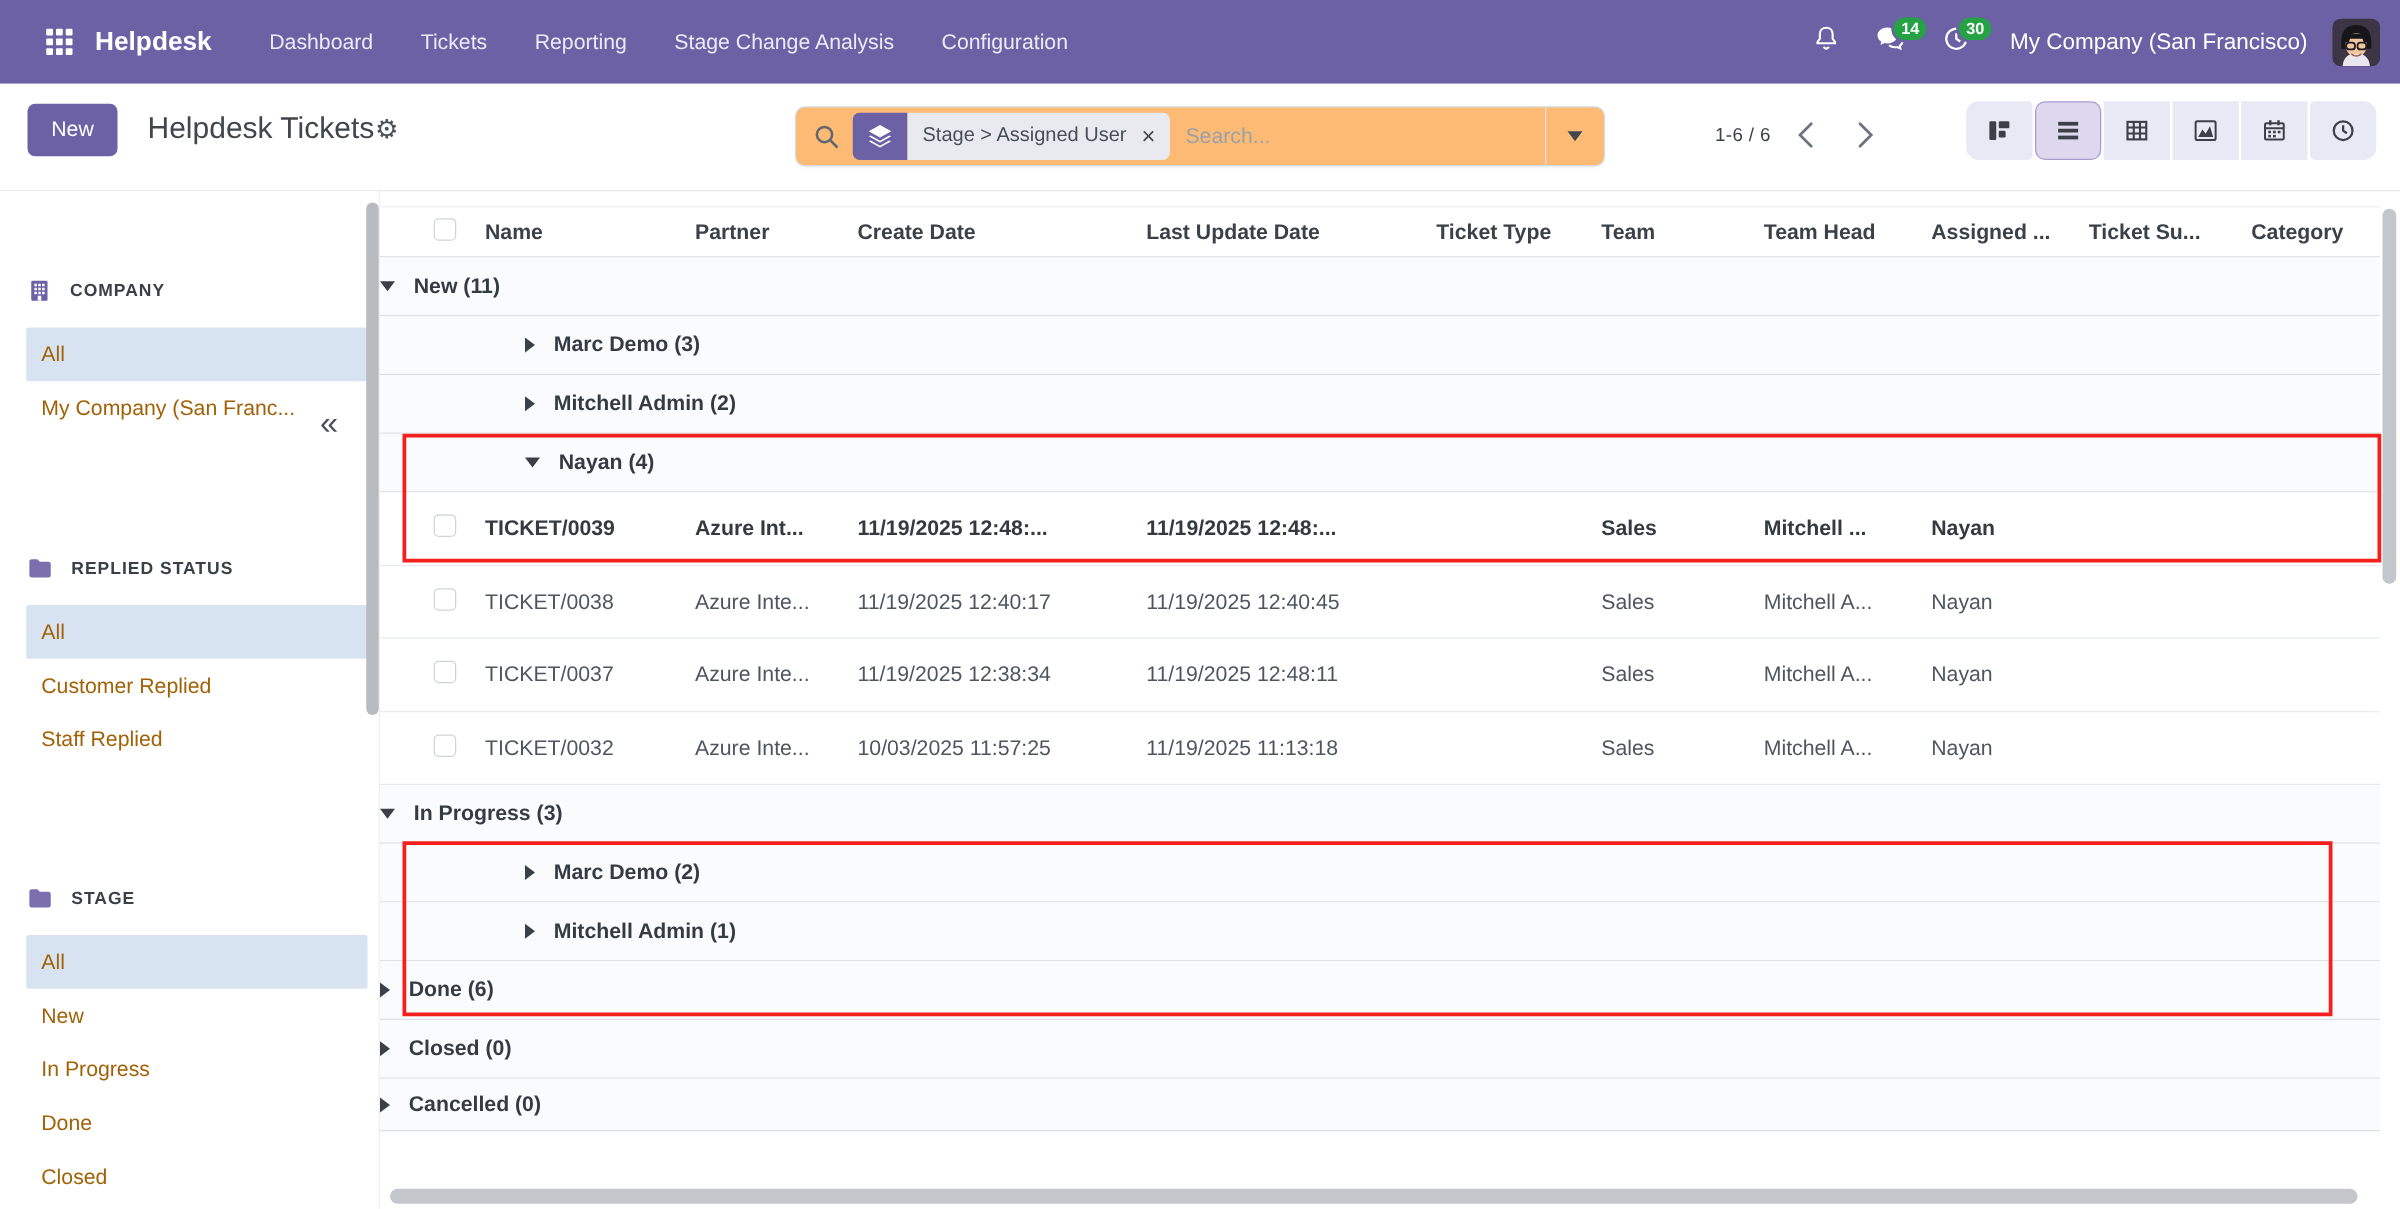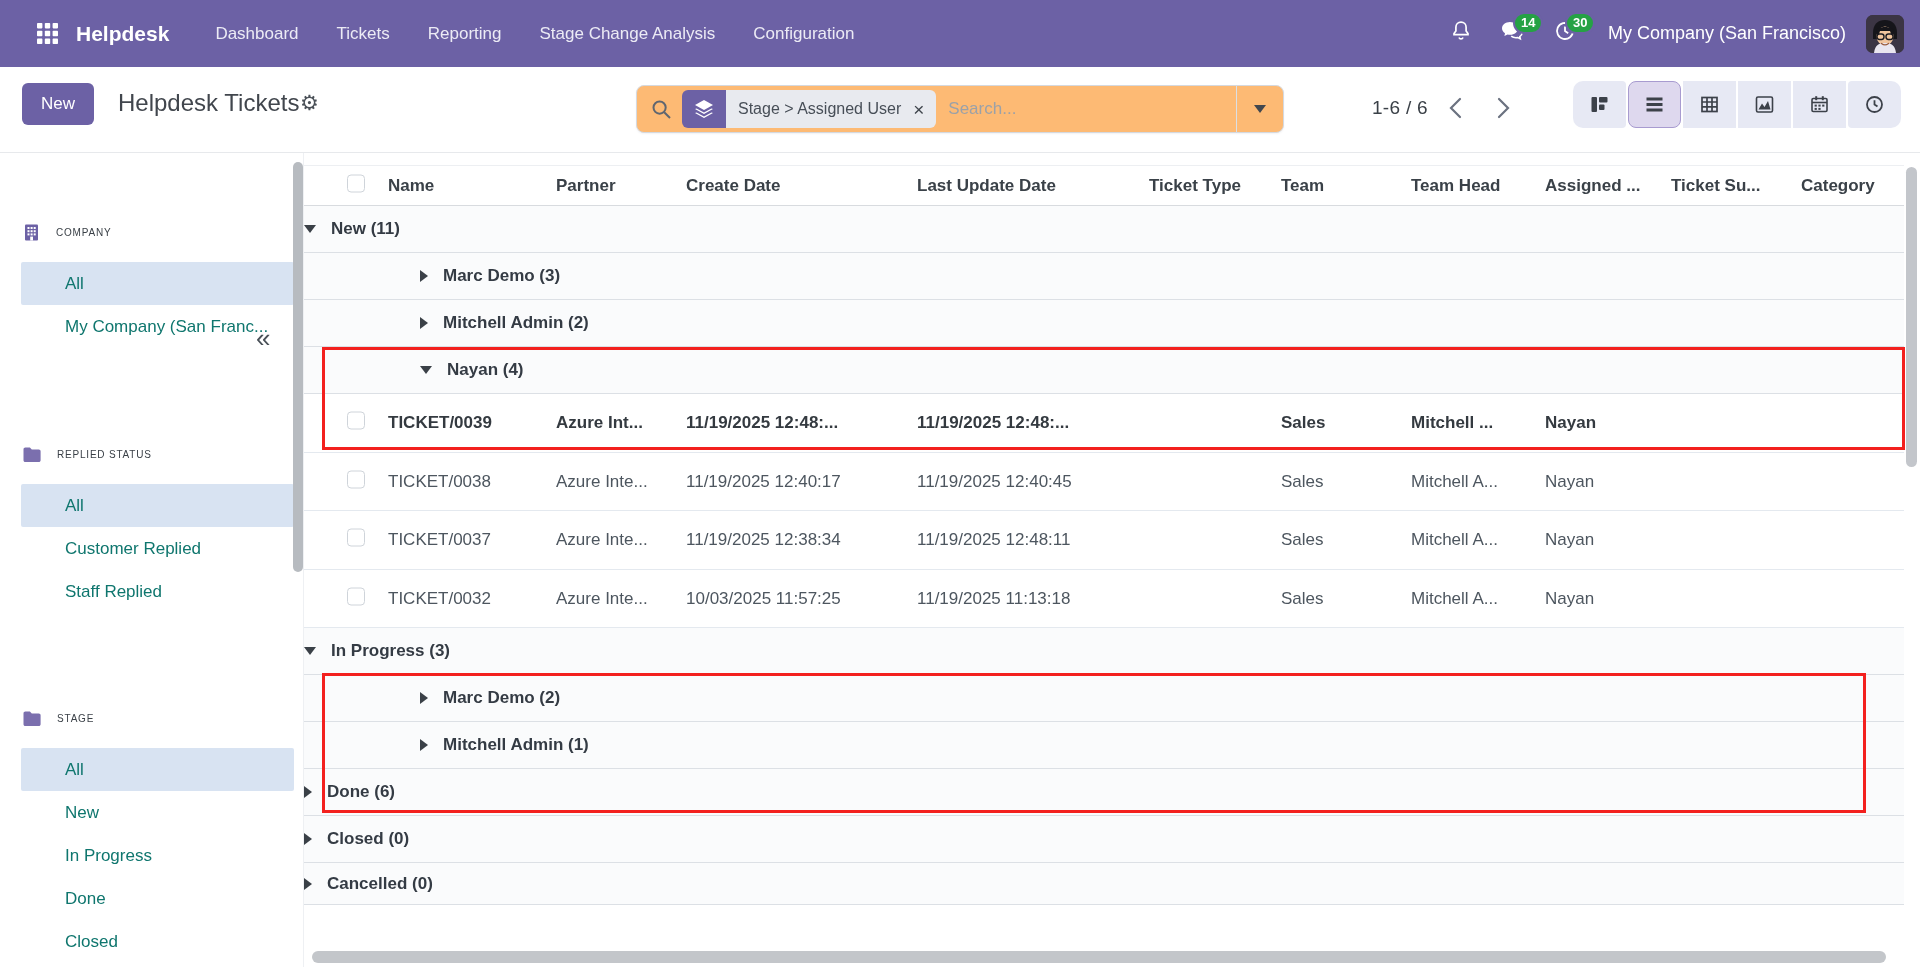--- a/index.html
+++ b/index.html
@@ -31,38 +31,38 @@
   .facet-ico{width:44px;background:#6C61A5;display:flex;align-items:center;justify-content:center}
   .facet-body{background:#e8eaef;display:flex;align-items:center;padding:0 12px;gap:12px}
   .facet-label{font-size:16px;color:#474e57}
   .facet-x{font-size:19px;color:#3f454c;cursor:pointer;line-height:1}
   .search-input{flex:1;border:none;outline:none;font-size:17px;font-family:inherit;color:#333;padding:0 12px;min-width:40px;background:transparent}
   .search-input::placeholder{color:#9ba1a8}
   .sb-toggle{flex:0 0 47px;height:100%;border-left:1px solid #dcdfe4;display:flex;align-items:center;justify-content:center;cursor:pointer}
   .tri-down{width:0;height:0;border:6px solid transparent;border-top:8px solid #42474e;margin-top:6px}
 
   .pager{position:absolute;left:1372px;top:24px;display:flex;align-items:center}
-  .pager-text{font-size:19px;color:#3a4047;letter-spacing:.3px}
+  .pager-text{font-size:15px;color:#3a4047;letter-spacing:.3px}
   .pg-btn{width:40px;height:34px;display:flex;align-items:center;justify-content:center;cursor:pointer;margin-left:8px}
 
   .vswitch{position:absolute;left:1573px;top:14px;height:47px;display:flex;gap:2px}
   .vbtn{width:53px;height:47px;background:#e7e9f4;display:flex;align-items:center;justify-content:center;cursor:pointer;color:#3c4149}
   .vbtn:first-child{border-radius:10px 4px 4px 10px}
   .vbtn:last-child{border-radius:4px 10px 10px 4px}
   .vbtn.active{background:#ded8ee;border:1px solid #a89bd0;border-radius:8px}
 
   
   .sidebar{position:absolute;top:153px;left:0;width:304px;bottom:0;background:#fff;border-right:1px solid #eef0f3}
   .collapse{position:absolute;top:172px;left:256px;font-size:26px;color:#495057;cursor:pointer;line-height:1}
   .sb-section{position:absolute;left:0;width:100%}
   .sec-0{top:61px}.sec-1{top:283px}.sec-2{top:547px}
   .sb-head{display:flex;align-items:center;height:36px;padding-left:22px;gap:15px}
-  .sb-head .lbl{font-size:10px;font-weight:400;color:#3a4047;letter-spacing:.8px}
+  .sb-head .lbl{font-size:14px;font-weight:700;color:#3a4047;letter-spacing:.8px}
   .sb-items{margin-top:12px}
-  .sb-item{height:43px;display:flex;align-items:center;margin-left:21px;width:273px;padding-left:44px;font-size:17px;color:#0f766e;cursor:pointer;border-radius:2px;white-space:nowrap;overflow:hidden}
+  .sb-item{height:43px;display:flex;align-items:center;margin-left:21px;width:273px;padding-left:12px;font-size:17px;color:#a16207;cursor:pointer;border-radius:2px;white-space:nowrap;overflow:hidden}
   .sb-item.active{background:#D8E3F2}
   .sb-scroll{position:absolute;left:293px;top:9px;width:10px;height:410px;background:#b7bbc0;border-radius:5px;cursor:pointer}
 
   
   .listview{position:absolute;left:304px;top:165px;width:1600px}
   .row{position:relative;width:100%}
   .hdr{height:41px;border-top:1px solid #edeff2;border-bottom:1px solid #d8dbdf;background:#fff}
   .hdr .cell{font-weight:700;color:#3a4148}
   .cell{position:absolute;top:50%;transform:translateY(-50%);font-size:17px;color:#4d565f;white-space:nowrap}
   .c-check{left:43px}.c-name{left:84px}.c-partner{left:252px}.c-create{left:382px}.c-update{left:613px}

